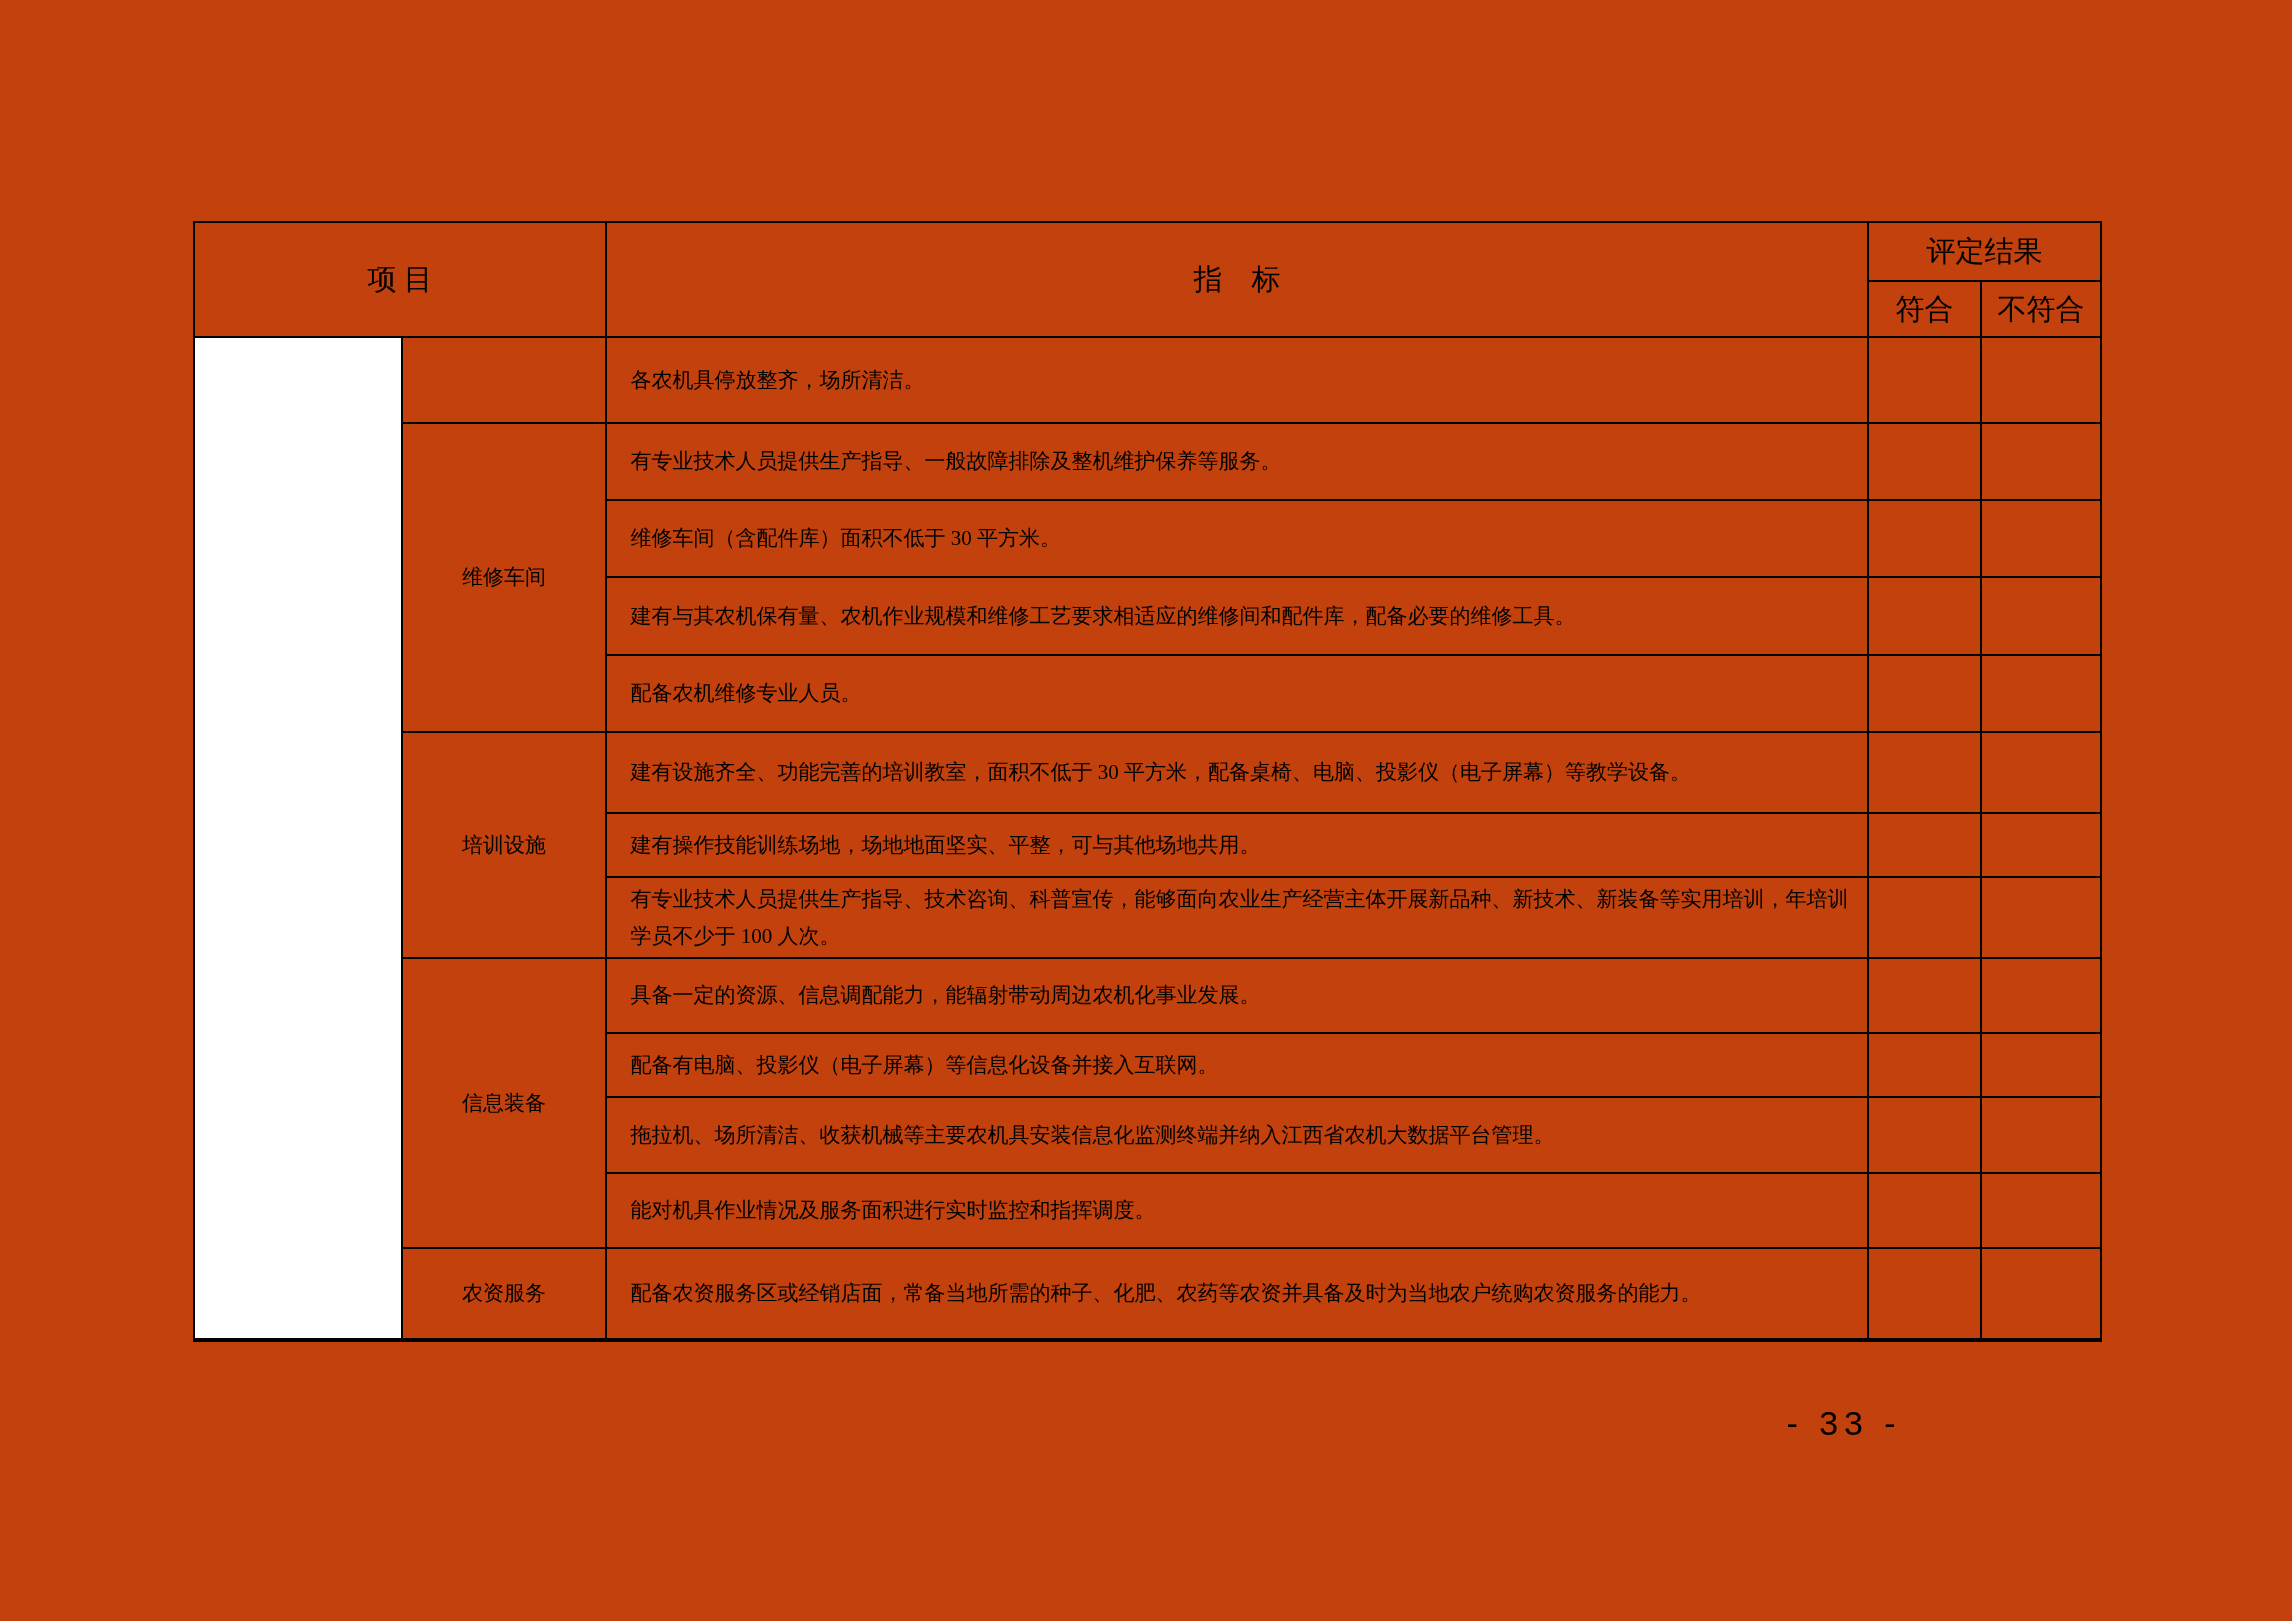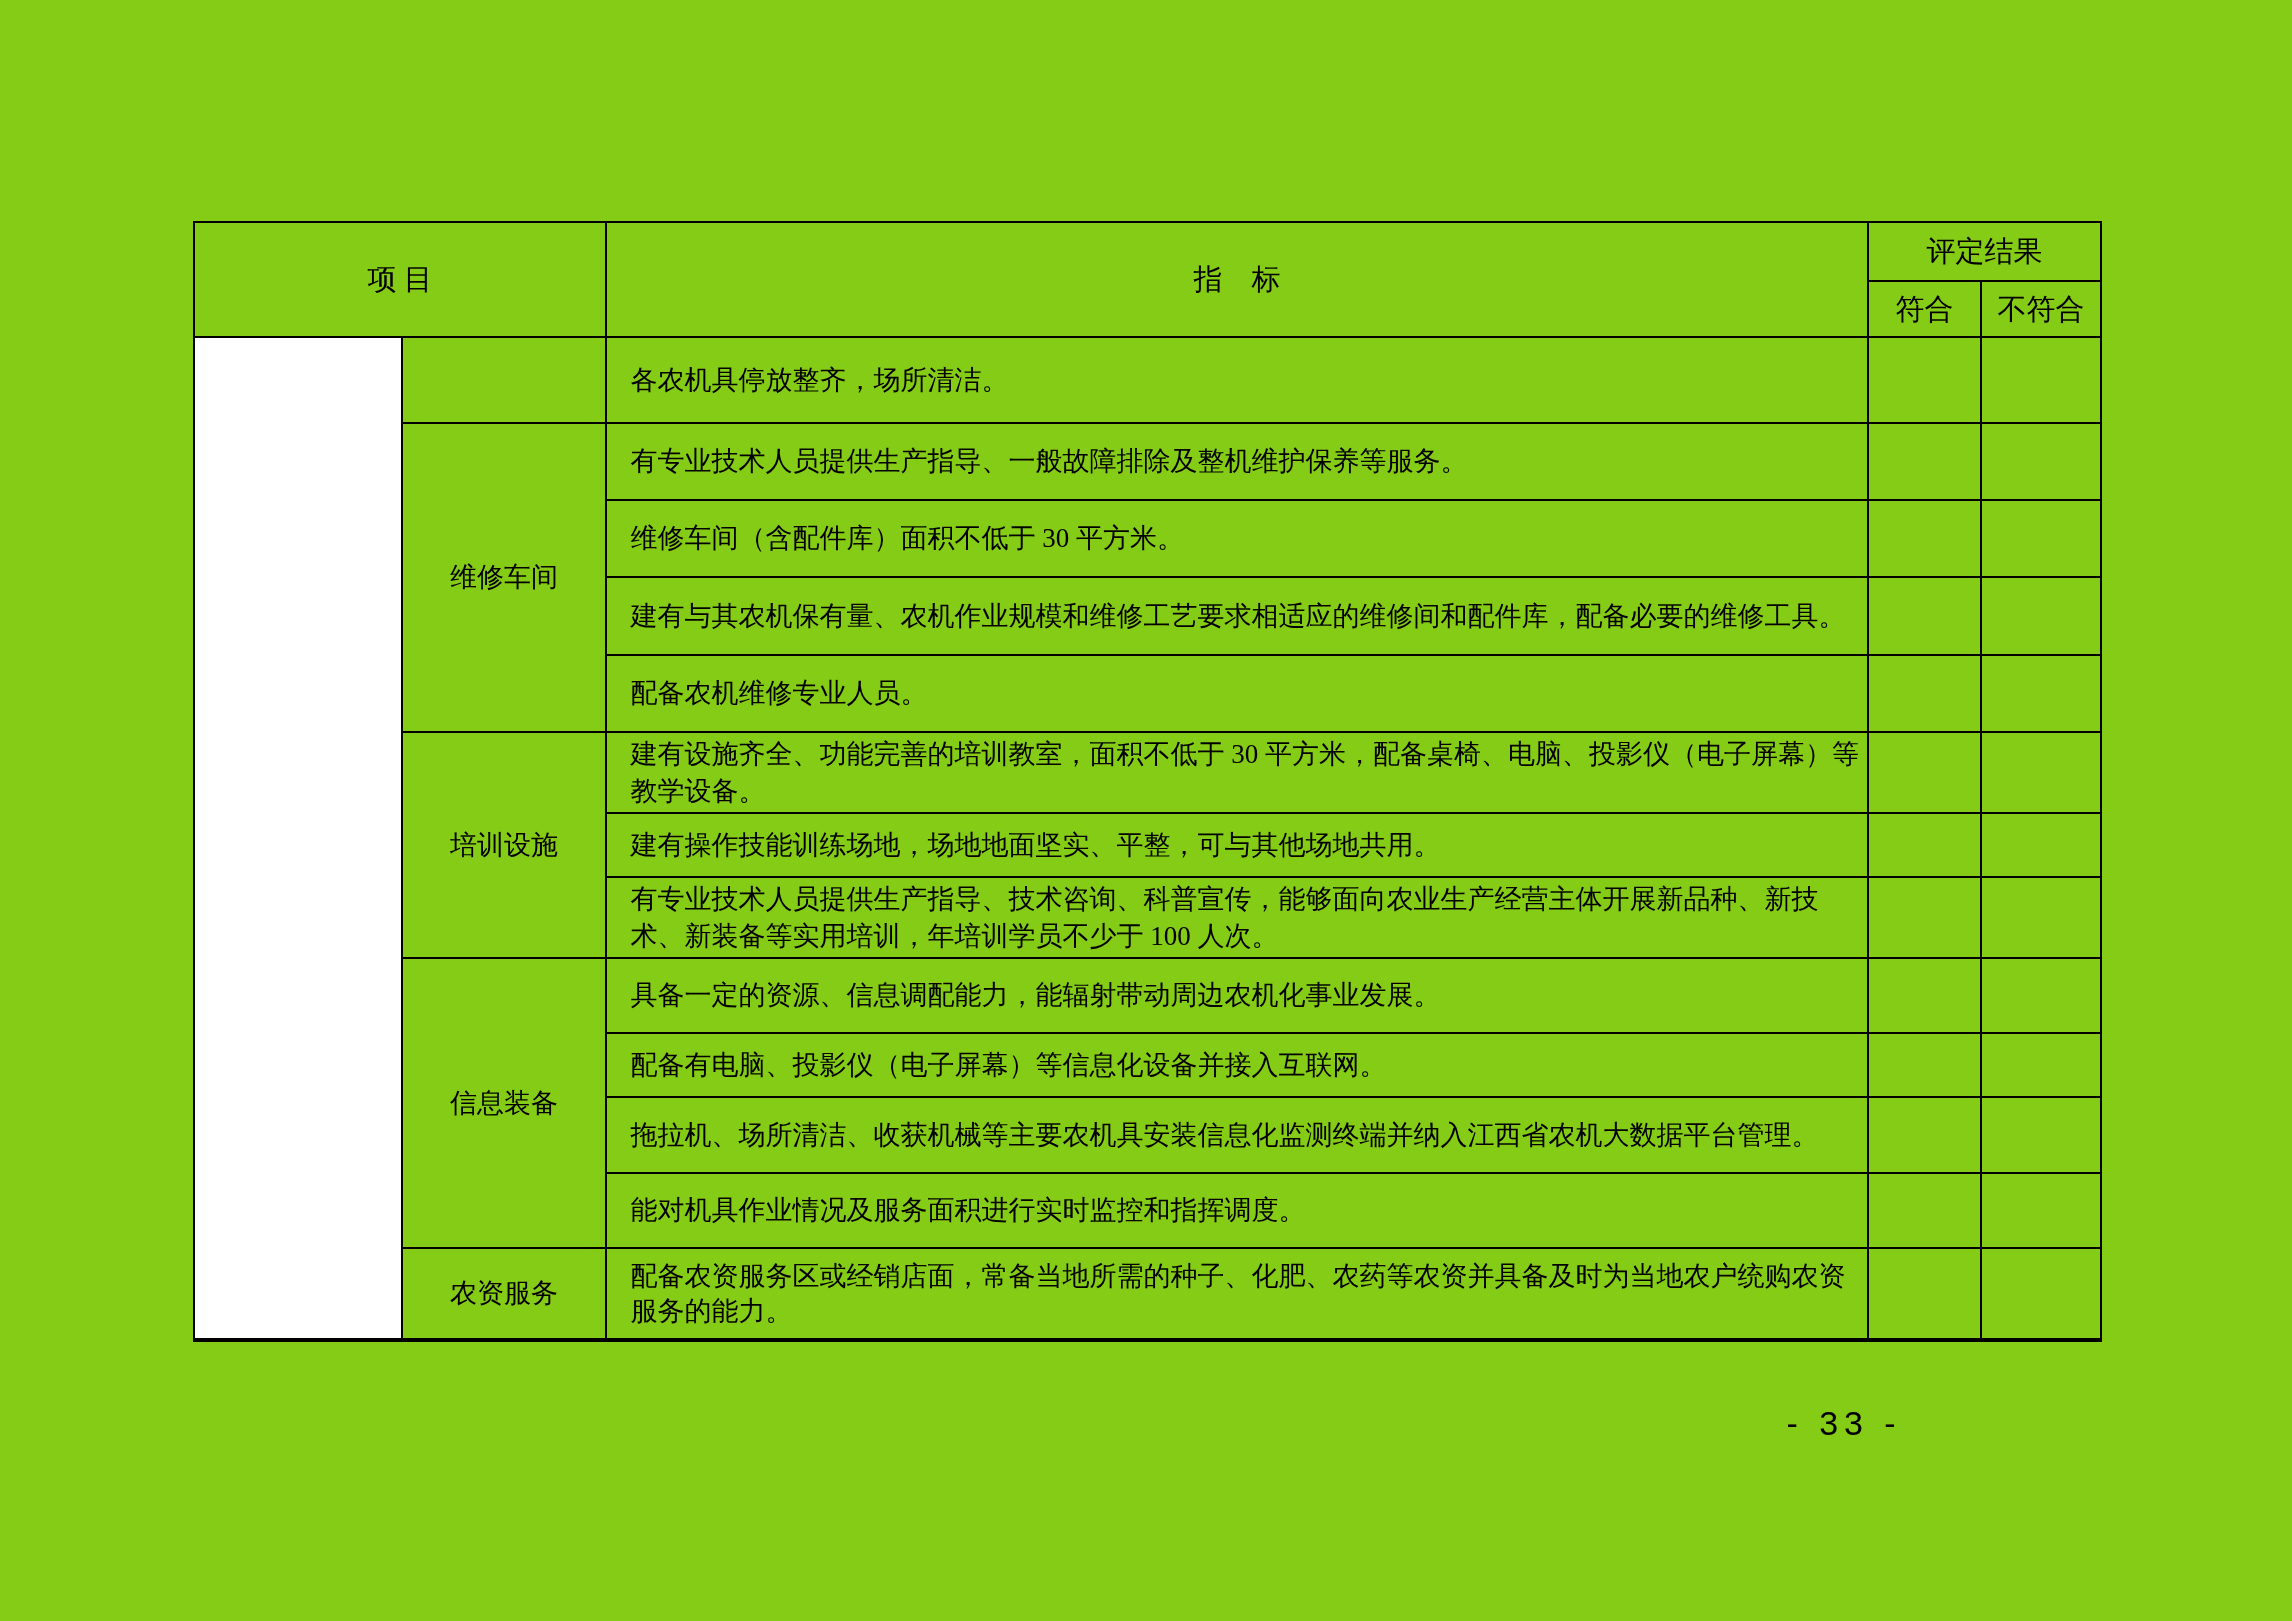--- a/index.html
+++ b/index.html
@@ -4,39 +4,39 @@
 <style>
   html, body {
     margin: 0;
     padding: 0;
     background: #ffffff;
   }
   .page {
     position: relative;
     width: 2293px;
     height: 1621px;
-    background: #84cc16;
+    background: #c2410c;
     overflow: hidden;
     font-family: "Liberation Serif", "DejaVu Serif", serif;
     color: #000000;
   }
   table.doc-table {
     position: absolute;
     left: 193px;
     top: 221px;
     width: 1906px;
     border-collapse: collapse;
     table-layout: fixed;
     border: 2px solid #000;
     border-bottom: 4.9px solid #000;
   }
   .doc-table th, .doc-table td {
     border: 2px solid #000;
     font-weight: normal;
-    font-size: 27px;
+    font-size: 21px;
     line-height: 37px;
     vertical-align: middle;
     overflow: hidden;
     word-break: break-all;
   }
   .doc-table th {
     font-size: 29px;
     text-align: center;
     padding: 0;
   }

